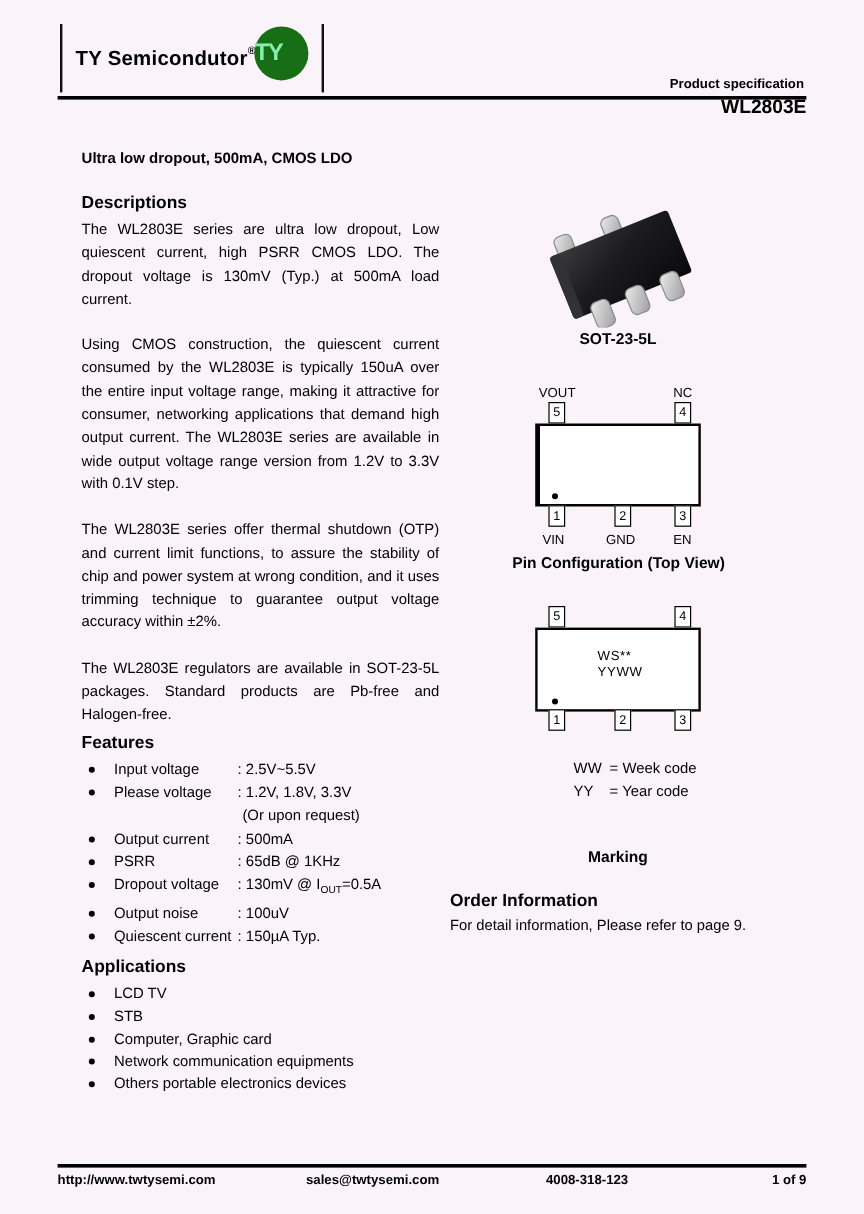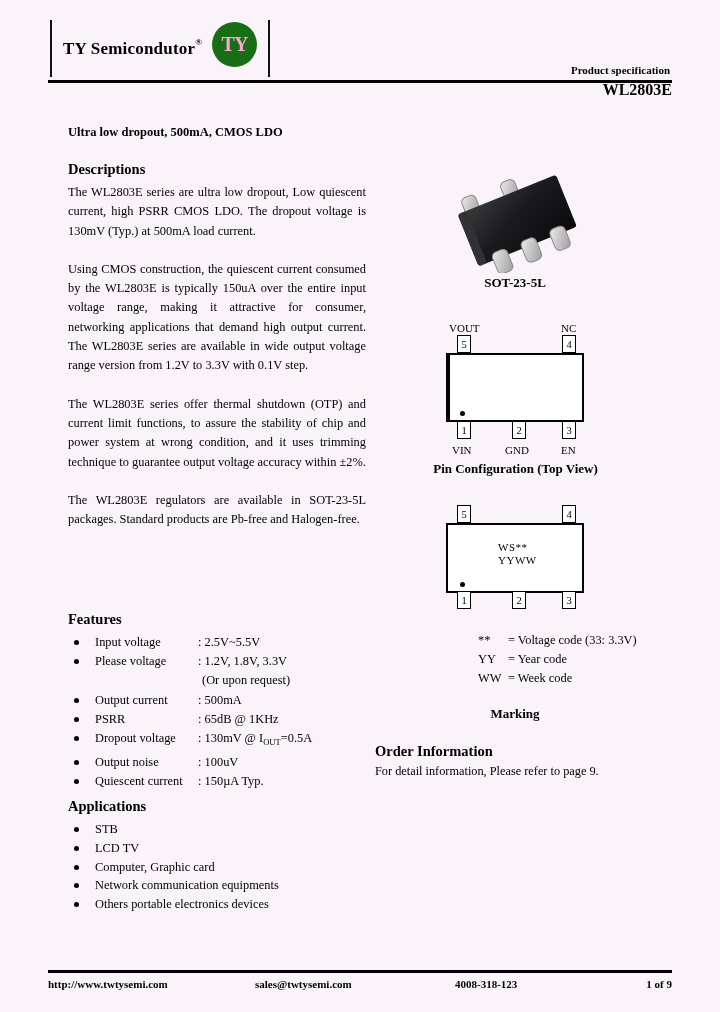--- a/index.html
+++ b/index.html
@@ -1,32 +1,32 @@
 <!DOCTYPE html>
 <html><head>
 <meta charset="utf-8">
 <style>
   * { margin:0; padding:0; box-sizing:border-box; }
   html,body { background:#FAF3FA; }
   .page {
     position:relative; width:720px; height:1012px;
     background:#FAF3FA; color:#000;
-    font-family:Liberation Serif, serif;
+    font-family:Liberation Sans, sans-serif;
     overflow:hidden;
   }
   .abs { position:absolute; }
 
   
   .logo-vline { width:2px; background:#111; }
   .logo-text { font-size:17px; font-weight:bold; letter-spacing:0.2px; white-space:nowrap; }
   .logo-text sup { font-size:9px; font-weight:bold; position:relative; top:-2px; }
   .logo-badge {
     width:45px; height:45px; border-radius:50%;
-    display:flex; align-items:center; justify-content:center;
-    color:#f9a8d4; font-weight:bold; font-size:20px; letter-spacing:-1px;
+    display:flex; align-items:center; justify-content:flex-start;
+    color:#86efac; font-weight:bold; font-size:20px; letter-spacing:-1px;
   }
   .spec-label { font-size:11px; font-weight:bold; }
   .rule { background:#000; }
   .part-number { font-size:16px; font-weight:bold; }
   .subtitle { font-size:12.5px; font-weight:bold; }
 
   
   .section-h { font-size:14.5px; font-weight:bold; margin-bottom:5px; }
   .desc p { font-size:12.4px; line-height:19.3px; text-align:justify; margin-bottom:19px; }
   .feat-row { display:flex; font-size:12.4px; line-height:19.2px; }
@@ -121,25 +121,25 @@
       <span class="bullet"></span>
       <span class="feat-label">Quiescent current</span>
       <span class="feat-value">: 150µA Typ.</span>
     </div>
   </div>
 
   <div class="abs" style="left:68px; top:798px; width:320px;">
     <div class="section-h">Applications</div>
     <div class="app-row">
       <span class="bullet"></span>
+      <span class="app-text">LCD TV</span>
+    </div>
+    <div class="app-row">
+      <span class="bullet"></span>
       <span class="app-text">STB</span>
-    </div>
-    <div class="app-row">
-      <span class="bullet"></span>
-      <span class="app-text">LCD TV</span>
     </div>
     <div class="app-row">
       <span class="bullet"></span>
       <span class="app-text">Computer, Graphic card</span>
     </div>
     <div class="app-row">
       <span class="bullet"></span>
       <span class="app-text">Network communication equipments</span>
     </div>
     <div class="app-row">
@@ -197,27 +197,24 @@
     <span class="mark-text" style="left:78px; top:44px;">WS**</span>
     <span class="mark-text" style="left:78px; top:57px;">YYWW</span>
     <div class="pin1-dot" style="left:40px; top:85px;"></div>
     <div class="pin-box" style="left:37px;  top:94px;">1</div>
     <div class="pin-box" style="left:92px;  top:94px;">2</div>
     <div class="pin-box" style="left:142px; top:94px;">3</div>
   </div>
 
   <div class="abs" style="left:478px; top:631px;">
     <div class="legend-row">
-      <span class="legend-code">**</span><span>= Voltage code (33: 3.3V)</span>
+      <span class="legend-code">WW</span><span>= Week code</span>
     </div>
     <div class="legend-row">
       <span class="legend-code">YY</span><span>= Year code</span>
-    </div>
-    <div class="legend-row">
-      <span class="legend-code">WW</span><span>= Week code</span>
     </div>
   </div>
   <div class="abs fig-caption" style="left:420px; top:706px; width:190px;">Marking</div>
 
   <div class="abs section-h" style="left:375px; top:743px; width:285px; margin:0;">Order Information</div>
   <div class="abs order-note" style="left:375px; top:764px;">For detail information, Please refer to page 9.</div>
 
   <div class="abs rule" style="left:48px; top:970px; width:624px; height:3px;"></div>
   <div class="abs footer-item" style="left:48px; top:978px;">http://www.twtysemi.com</div>
   <div class="abs footer-item" style="left:255px; top:978px;">sales@twtysemi.com</div>

